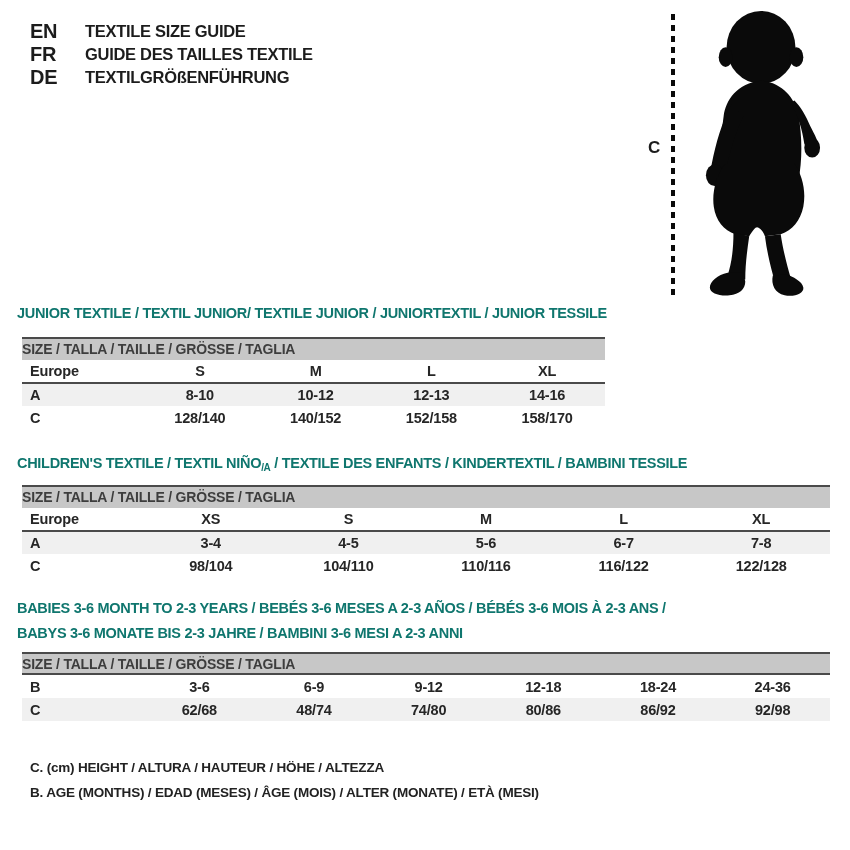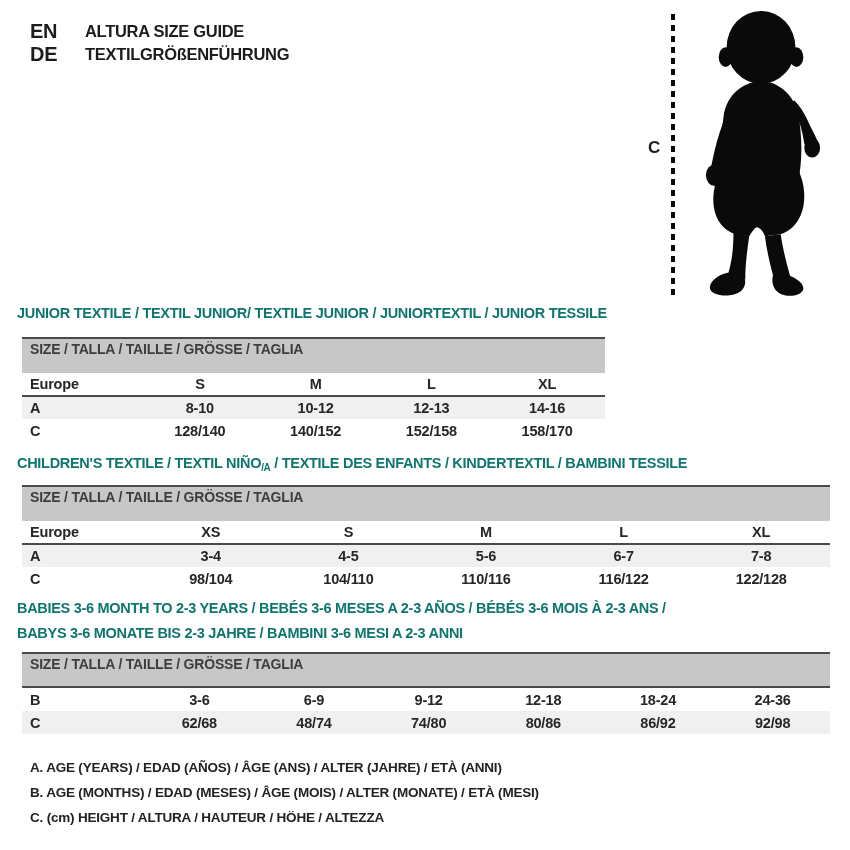--- a/index.html
+++ b/index.html
@@ -31,21 +31,21 @@
     position:absolute;left:17px;font-weight:700;font-size:14.5px;
     letter-spacing:-0.3px;line-height:25px;color:#0f766e;
   }
   .subscript{font-size:10px;vertical-align:-3px;font-weight:700;}
   
   .tablewrap{position:absolute;left:22px;}
   .band{
     background:var(--band-bg);color:var(--band-ink);
     border-top:2px solid var(--rule);
     font-weight:700;font-size:14px;letter-spacing:-0.2px;
-    height:36px;line-height:21px;padding-left:8px;
+    height:23px;line-height:21px;
   }
   table{border-collapse:collapse;table-layout:fixed;}
   td{
     font-weight:700;font-size:14.5px;letter-spacing:-0.2px;color:#262626;
     height:23px;text-align:center;padding:0;white-space:nowrap;
   }
   td.rowlabel{text-align:left;padding-left:8px;}
   tr.shade{background:var(--row-shade);}
   tr.divider td{border-bottom:2px solid var(--rule);}
   .t1 table{width:583px;} .t1 td.rowlabel{width:120px;}
@@ -54,21 +54,25 @@
   
   .legend{position:absolute;left:30px;top:755px;}
   .legend-line{font-weight:700;font-size:13.5px;letter-spacing:-0.2px;line-height:25px;color:#222;}
 </style>
 </head>
 <body>
 
 <div class="lang-block">
   <div class="lang-row">
     <span class="lang-code">EN</span>
-    <span class="lang-label">ALTURA SIZE GUIDE</span>
+    <span class="lang-label">TEXTILE SIZE GUIDE</span>
+  </div>
+  <div class="lang-row">
+    <span class="lang-code">FR</span>
+    <span class="lang-label">GUIDE DES TAILLES TEXTILE</span>
   </div>
   <div class="lang-row">
     <span class="lang-code">DE</span>
     <span class="lang-label">TEXTILGRÖßENFÜHRUNG</span>
   </div>
 </div>
 
 <div class="figure">
   <span class="height-c">C</span>
   <div class="dotted-line"></div>
@@ -178,16 +182,15 @@
           <td>74/80</td>
           <td>80/86</td>
           <td>86/92</td>
           <td>92/98</td>
         </tr>
       </tbody>
     </table>
 </div>
 
 <div class="legend">
-  <div class="legend-line">A. AGE (YEARS) / EDAD (AÑOS) / ÂGE (ANS) / ALTER (JAHRE) / ETÀ (ANNI)</div>
+  <div class="legend-line">C. (cm) HEIGHT / ALTURA / HAUTEUR / HÖHE / ALTEZZA</div>
   <div class="legend-line">B. AGE (MONTHS) / EDAD (MESES) / ÂGE (MOIS) / ALTER (MONATE) / ETÀ (MESI)</div>
-  <div class="legend-line">C. (cm) HEIGHT / ALTURA / HAUTEUR / HÖHE / ALTEZZA</div>
 </div>
 
 </body></html>

